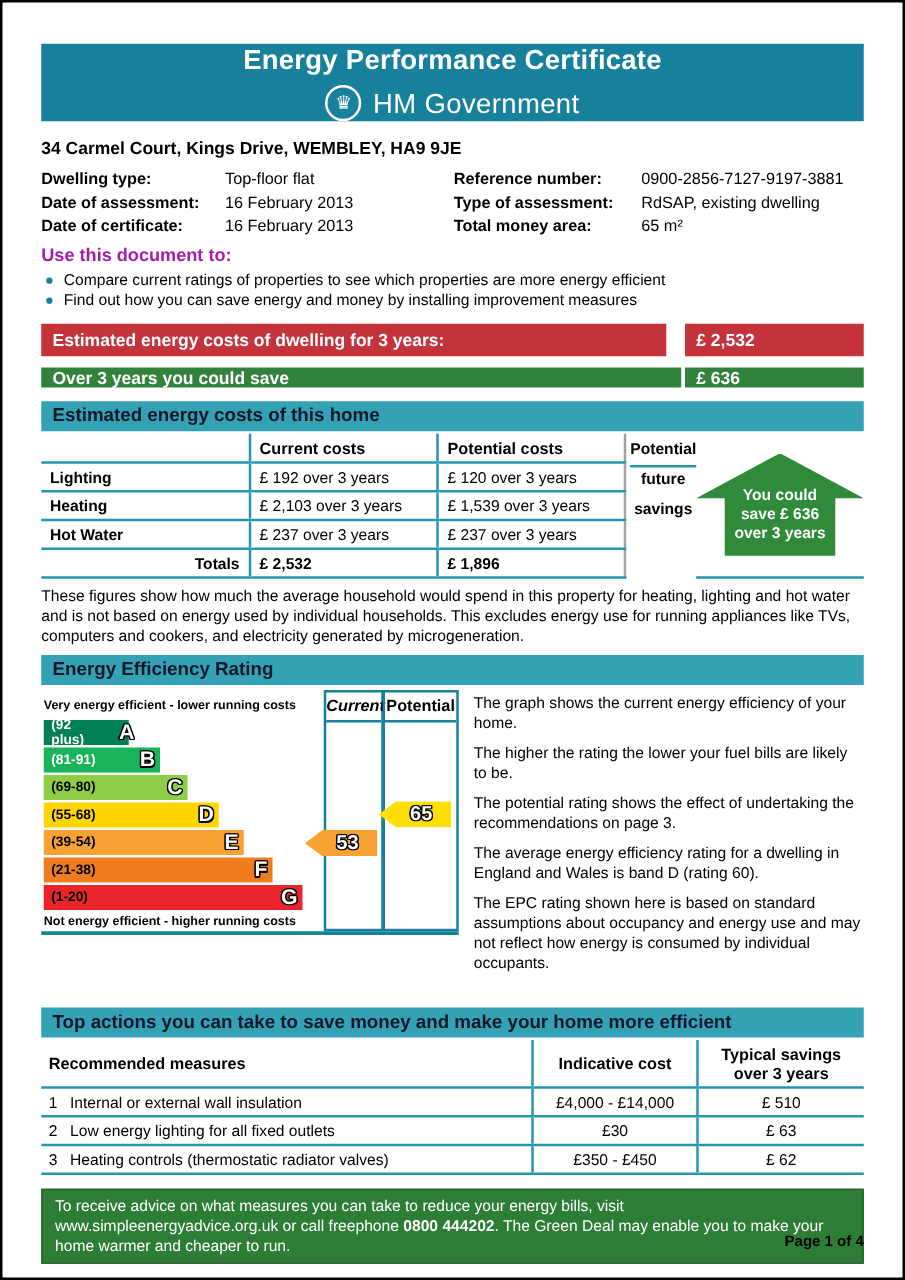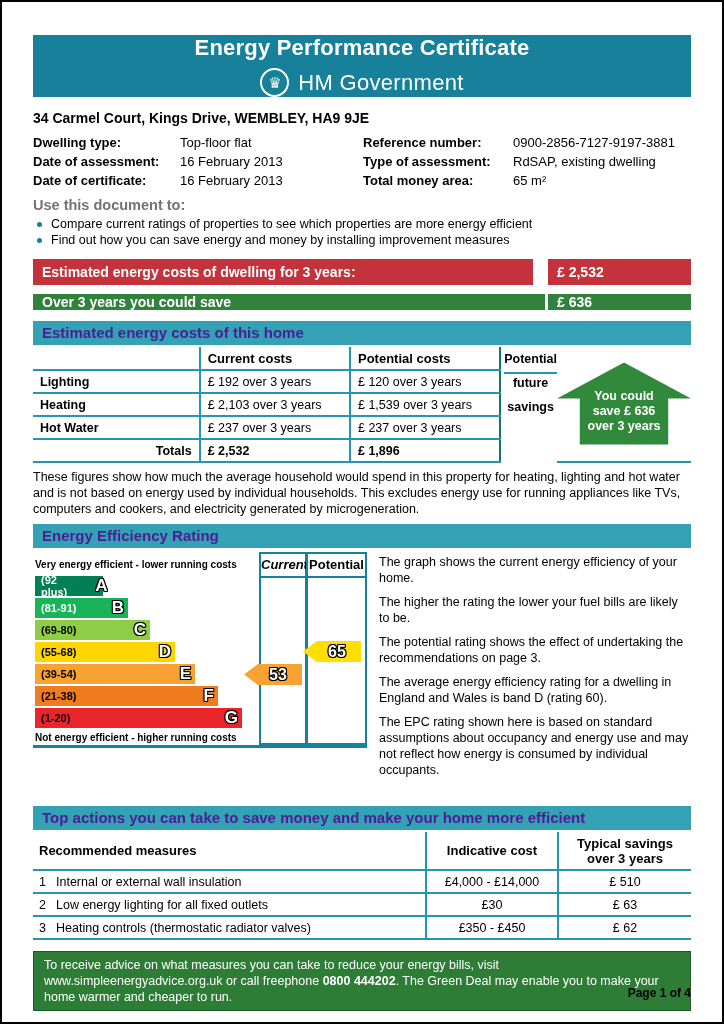--- a/index.html
+++ b/index.html
@@ -18,46 +18,46 @@
   .gov-logo { display:flex; align-items:center; gap:9px; color:#fff; }
   .crest { width:29px; height:29px; border:2px solid #fff; border-radius:50%; display:flex; align-items:center; justify-content:center; font-size:15px; line-height:1; }
   .gov-text { font-size:22px; font-weight:normal; letter-spacing:0.3px; }
 
   
   .address { margin-top:13px; font-size:14px; font-weight:bold; }
   .details { display:grid; grid-template-columns:147px 183px 150px 1fr; row-gap:4px; font-size:13px; margin-top:9px; }
   .dlabel { font-weight:bold; }
 
   
-  .usage-heading { margin-top:9px; color:#737373; font-size:14.5px; font-weight:bold; }
+  .usage-heading { margin-top:9px; color:#a21caf; font-size:14.5px; font-weight:bold; }
   .usage-list { list-style:none; margin-top:4px; font-size:12.5px; }
   .usage-list li { margin:2px 0; display:flex; align-items:center; }
   .bullet { width:5px; height:5px; border-radius:50%; background:#17809B; display:inline-block; margin:0 9px 0 4px; flex:none; }
 
   
   .bar { display:flex; height:26px; color:#fff; font-weight:bold; font-size:14px; }
   .bar.first { margin-top:12px;gap:12px; }
   .bar + .bar { margin-top:4px;align-items:center; }
   .bar-label { flex:1; display:flex; align-items:center; padding-left:9px; }
   .bar-value { width:143px; margin-left:3px; display:flex; align-items:center; padding-left:9px; }
 
   
-  .section-band { height:24px; line-height:24px; color:#4c1d95; font-size:15px; font-weight:bold; padding-left:9px; }
+  .section-band { height:24px; line-height:24px; color:#0f172a; font-size:15px; font-weight:bold; padding-left:9px; }
   .band-costs { margin-top:6px; }
   .band-eer { margin-top:7px; }
   .band-actions { margin-top:20px; }
 
   
   .costs-area { display:flex; margin-top:2px; }
   .costs-table { border-collapse:collapse; width:497px; font-size:12.5px; }
   .costs-table th, .costs-table td { border-bottom:2px solid #2596AE; padding:2px 7px; height:23px; text-align:left; vertical-align:middle; }
   .costs-table th { font-size:13px; }
   .costs-table th:nth-child(2), .costs-table td:nth-child(2),
   .costs-table th:nth-child(3), .costs-table td:nth-child(3) { border-left:2px solid #2596AE; }
-  .costs-table th:nth-child(3), .costs-table td:nth-child(3) { border-right:2px solid #0f766e; }
+  .costs-table th:nth-child(3), .costs-table td:nth-child(3) { border-right:2px solid #a3a3a3; }
   .costs-table col.c1 { width:178px; } .costs-table col.c2 { width:160px; } .costs-table col.c3 { width:159px; }
   .rowname { font-weight:bold; }
   .totals-label { text-align:right !important; font-weight:bold; }
   .bold { font-weight:bold; }
   .future-savings { flex:1; margin-left:3px; display:flex; flex-direction:row; }
   .fs-header { height:27px; border-bottom:2px solid #2596AE; font-size:12.5px; font-weight:bold; text-align:center; line-height:24px; }
   .fs-house-wrap { flex:1; border-bottom:2px solid #2596AE; display:flex; align-items:center; justify-content:center; padding:1px 0 2px; }
   .house { position:relative; width:134px; height:82px; clip-path:polygon(50% 0%, 100% 44%, 83% 44%, 83% 100%, 17% 100%, 17% 44%, 0% 44%); }
   .house-text { position:absolute; left:0; right:0; top:26px; text-align:center; color:#fff; font-weight:bold; font-size:12.5px; line-height:15px; }
   .costs-note { margin-top:6px; font-size:12.5px; line-height:16px; }

